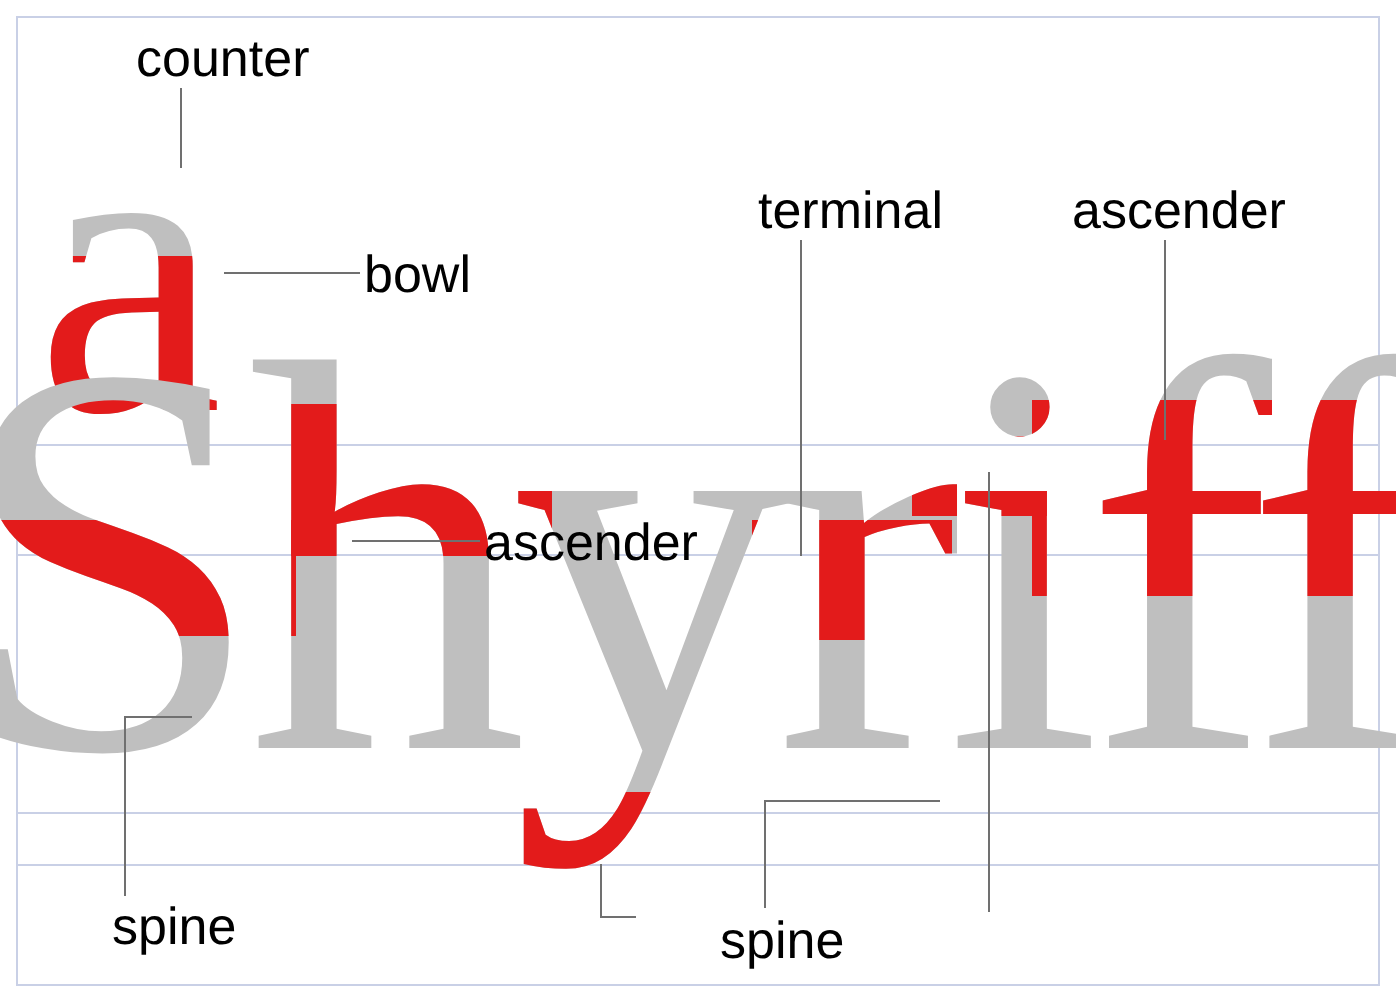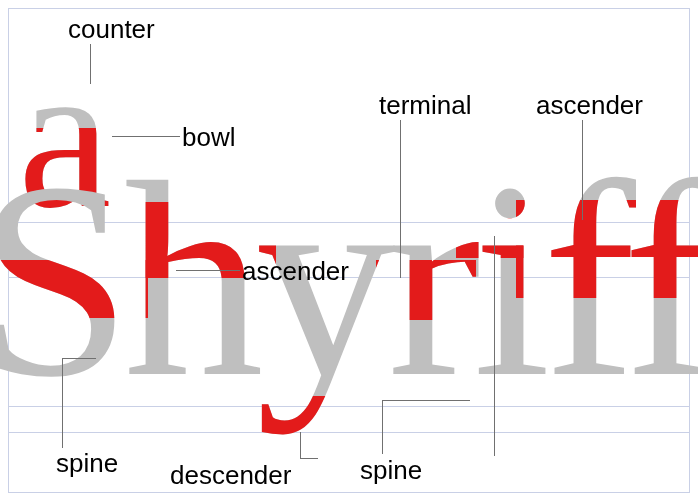--- a/index.html
+++ b/index.html
@@ -164,21 +164,20 @@
   <div class="label" style="left:536px; top:90px;">ascender</div>
   <div class="leader leader-v" style="left:582px; top:120px; height:100px;"></div>
 
   <div class="label" style="left:242px; top:256px;">ascender</div>
   <div class="leader leader-h" style="left:176px; top:270px; width:64px;"></div>
 
   <div class="label" style="left:16px; top:448px;margin-left:40px;">spine</div>
   <div class="leader leader-v" style="left:62px; top:358px; height:90px;"></div>
   <div class="leader leader-h" style="left:62px; top:358px; width:34px;"></div>
 
-  <div class="label" style="left:170px; top:460px;">descender</div>
   <div class="leader leader-v" style="left:300px; top:432px; height:26px;"></div>
   <div class="leader leader-h" style="left:300px; top:458px; width:18px;"></div>
 
   <div class="label" style="left:360px; top:455px;">spine</div>
   <div class="leader leader-v" style="left:382px; top:400px; height:54px;"></div>
   <div class="leader leader-h" style="left:382px; top:400px; width:88px;"></div>
 
   <div class="leader leader-v" style="left:494px; top:236px; height:220px;"></div>
 
 </div>

